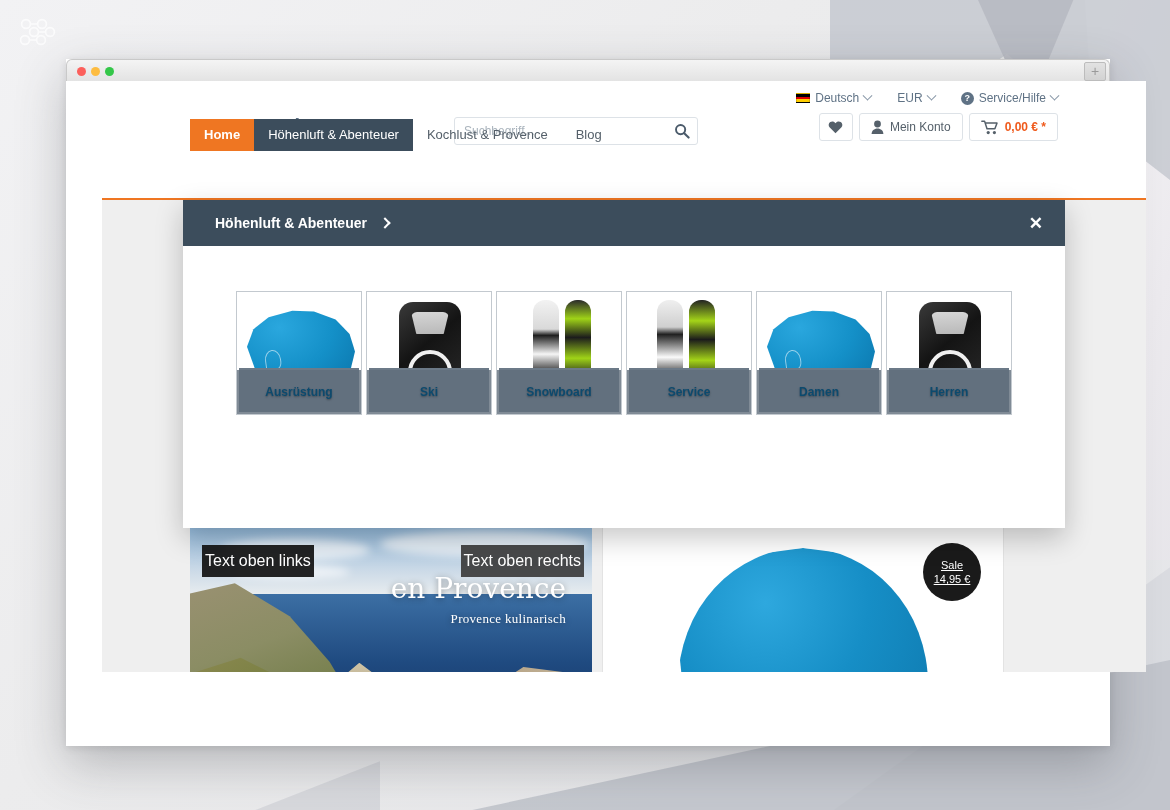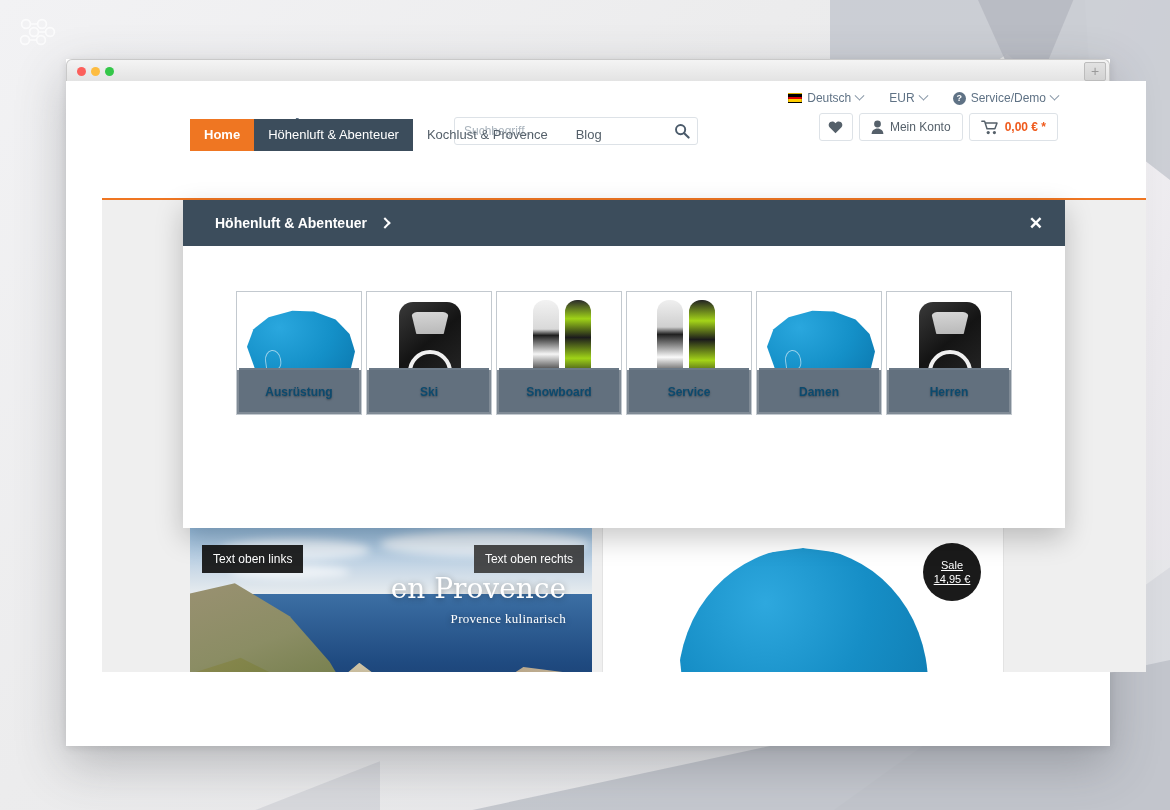--- a/index.html
+++ b/index.html
@@ -239,22 +239,22 @@
   }
   #banner-title .l2 {
     font-family: "DejaVu Serif", serif; 
     font-size: 28px; line-height: 32px; display:block;
   }
   #banner-title .sub {
     font-family: "Liberation Serif", serif; font-size: 13px;
     display:block; margin-top: 6px; letter-spacing: .3px;
   }
   .banner-label {
-    position: absolute; color: #fff; font-size: 12px;
-    padding: 7px 11px; background: rgba(17,17,17,.92);
+    position: absolute; color: #fff; font-size: 16px;
+    padding: 7px 3px; background: rgba(17,17,17,.92);
   }
   .bl-tl { left: 12px; top: 20px; }
   .bl-tr { right: 8px; top: 20px; background: rgba(56,56,56,.9); }
   .bl-bl { left: 12px; bottom: 20px; }
   .bl-br { right: 8px; bottom: 20px; }
 
   
   #product-card {
     position: relative; height: 265px; background: #fff;
     border: 1px solid #e3e3e3; overflow: hidden;
@@ -416,21 +416,21 @@
               <span class="flag"></span>
               <span>Deutsch</span>
               <span class="caret"></span>
             </div>
             <div class="topbar-item">
               <span>EUR</span>
               <span class="caret"></span>
             </div>
             <div class="topbar-item">
               <span class="help-circle">?</span>
-              <span>Service/Demo</span>
+              <span>Service/Hilfe</span>
               <span class="caret"></span>
             </div>
           </div>
 
           <div id="header-main">
             <div id="logo">
               <span class="demo">Demo</span><span class="shop">Shop</span>
             </div>
 
             <div id="search-wrap">

